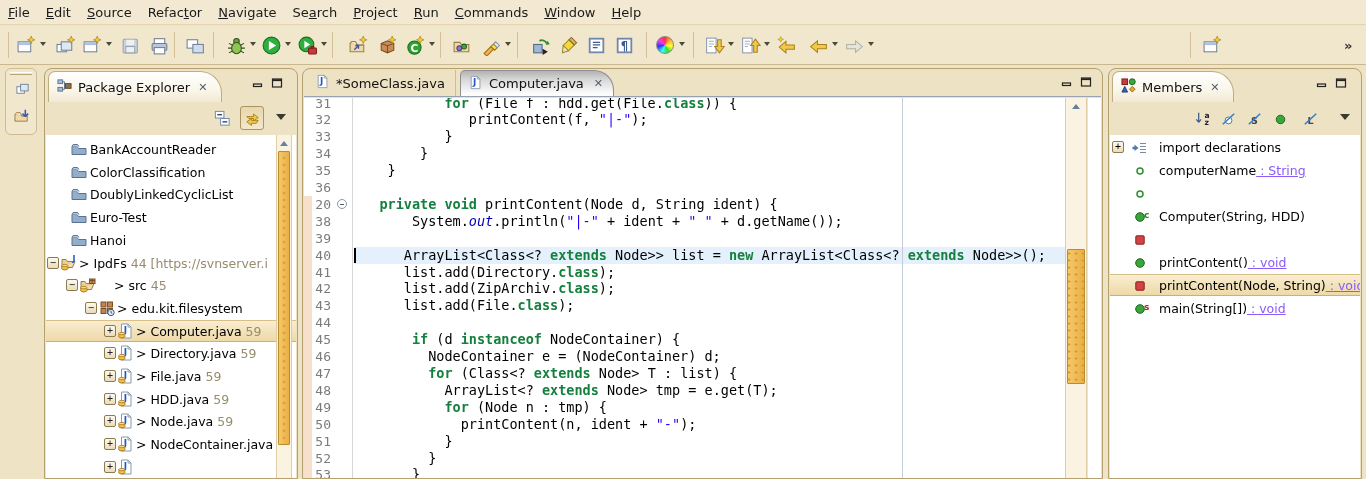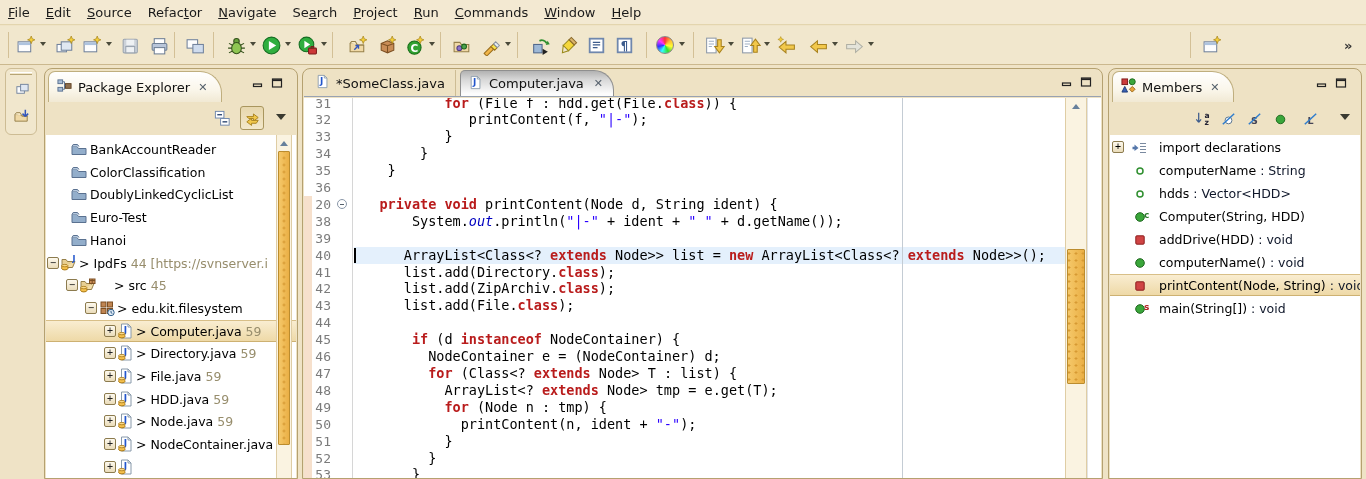--- a/index.html
+++ b/index.html
@@ -56,29 +56,29 @@
   #range-ind { position:absolute; left:0; width:8px; background:#f6e0cc; }
   #num-ruler { position:absolute; left:8px; top:0; bottom:0; width:22px; background:#fff; }
   .lnum { position:absolute; right:3px; font-family:"DejaVu Sans Mono",monospace; font-size:13px; color:#7b7b7b; height:17px; line-height:17px; }
   #fold-ruler { position:absolute; left:30px; top:0; bottom:0; width:19px; background:#fff; border-right:1px solid #d6d6d6; }
   #fold-marker { position:absolute; left:3px; width:10px; height:10px; border:1px solid #8a97a8; border-radius:50%; background:#fff; }
   #fold-marker:after { content:""; position:absolute; left:2px; top:4px; width:4px; height:1px; background:#55606c; }
   #textarea { position:absolute; left:50px; right:36px; top:0; bottom:0; background:#fff; overflow:hidden; }
   #curline { position:absolute; left:0; right:0; height:17px; background:#e4f0fc; }
   #printmargin { position:absolute; top:0; bottom:0; width:1px; background:#c4ccd4; }
   .cline { position:absolute; left:1px; white-space:pre; font-family:"DejaVu Sans Mono",monospace; font-size:13.5px; height:17px; line-height:17px; color:#000; }
-  .cline .k { color:#b91c1c; font-weight:bold; }
+  .cline .k { color:#15803d; font-weight:bold; }
   .cline .s { color:#2a00ff; }
   .cline .f { color:#0000c0; font-style:italic; }
   #cursor { position:absolute; width:2px; background:#000; }
   #ov-ruler { position:absolute; right:0; top:0; bottom:0; width:14px; background:#fff; border-left:1px solid #e3e3e3; }
   
   .mrow { position:absolute; left:0; right:0; height:23px; line-height:23px; white-space:nowrap; overflow:hidden; }
   .mrow .mlabel { position:absolute; left:49px; color:#000; }
-  .mrow .mtype { color:#0f172a; }
+  .mrow .mtype { color:#8b5cf6;text-decoration:underline; }
   .mrow .micon { position:absolute; left:22px; top:4px; }
   .mrow .micon svg { width:16px; height:16px; }
   .mrow .mdec { position:absolute; left:34px; top:-1px; font-size:9px; font-weight:bold; }
   .mrow.sel .selband { position:absolute; left:0; right:0; top:0; bottom:1px; background:linear-gradient(#f9edd1,#eed9a7); border-top:1px solid #d8bf88; border-bottom:1px solid #cdb172; }
 </style>
 </head>
 <body>
 
 <div id="menubar">
     <div class="menu-item"><u>F</u>ile</div>
@@ -691,40 +691,38 @@
         <div class="mrow" style="top: 24px;">
           <span class="micon"><svg viewBox="0 0 16 16">
               <circle cx="8" cy="8" r="3" fill="#fff" stroke="#2f8f2f" stroke-width="1.5"></circle>
             </svg></span>
           <span class="mlabel"><span>computerName</span><span class="mtype"> : String</span></span>
         </div>
         <div class="mrow" style="top: 47px;">
           <span class="micon"><svg viewBox="0 0 16 16">
               <circle cx="8" cy="8" r="3" fill="#fff" stroke="#2f8f2f" stroke-width="1.5"></circle>
             </svg></span>
-          <span class="mlabel"><span>hdds</span><span class="mtype"> : Vector&lt;HDD&gt;</span></span>
         </div>
         <div class="mrow" style="top: 70px;">
           <span class="micon"><svg viewBox="0 0 16 16">
               <circle cx="8" cy="8" r="4.3" fill="#3aa63a" stroke="#1d661d"></circle>
             </svg></span>
           <span class="mdec" style="color:#2a7a2a;">c</span>
           <span class="mlabel"><span>Computer(String, HDD)</span></span>
         </div>
         <div class="mrow" style="top: 93px;">
           <span class="micon"><svg viewBox="0 0 16 16">
               <rect x="3.8" y="3.8" width="8.4" height="8.4" rx="1" fill="#d04444" stroke="#8c1f1f"></rect>
             </svg></span>
-          <span class="mlabel"><span>addDrive(HDD)</span><span class="mtype"> : void</span></span>
         </div>
         <div class="mrow" style="top: 116px;">
           <span class="micon"><svg viewBox="0 0 16 16">
               <circle cx="8" cy="8" r="4.3" fill="#3aa63a" stroke="#1d661d"></circle>
             </svg></span>
-          <span class="mlabel"><span>computerName()</span><span class="mtype"> : void</span></span>
+          <span class="mlabel"><span>printContent()</span><span class="mtype"> : void</span></span>
         </div>
         <div class="mrow sel" style="top: 139px;">
           <span class="selband"></span>
           <span class="micon"><svg viewBox="0 0 16 16">
               <rect x="3.8" y="3.8" width="8.4" height="8.4" rx="1" fill="#d04444" stroke="#8c1f1f"></rect>
             </svg></span>
           <span class="mlabel"><span>printContent(Node, String)</span><span class="mtype"> : void</span></span>
         </div>
         <div class="mrow" style="top: 162px;">
           <span class="micon"><svg viewBox="0 0 16 16">

